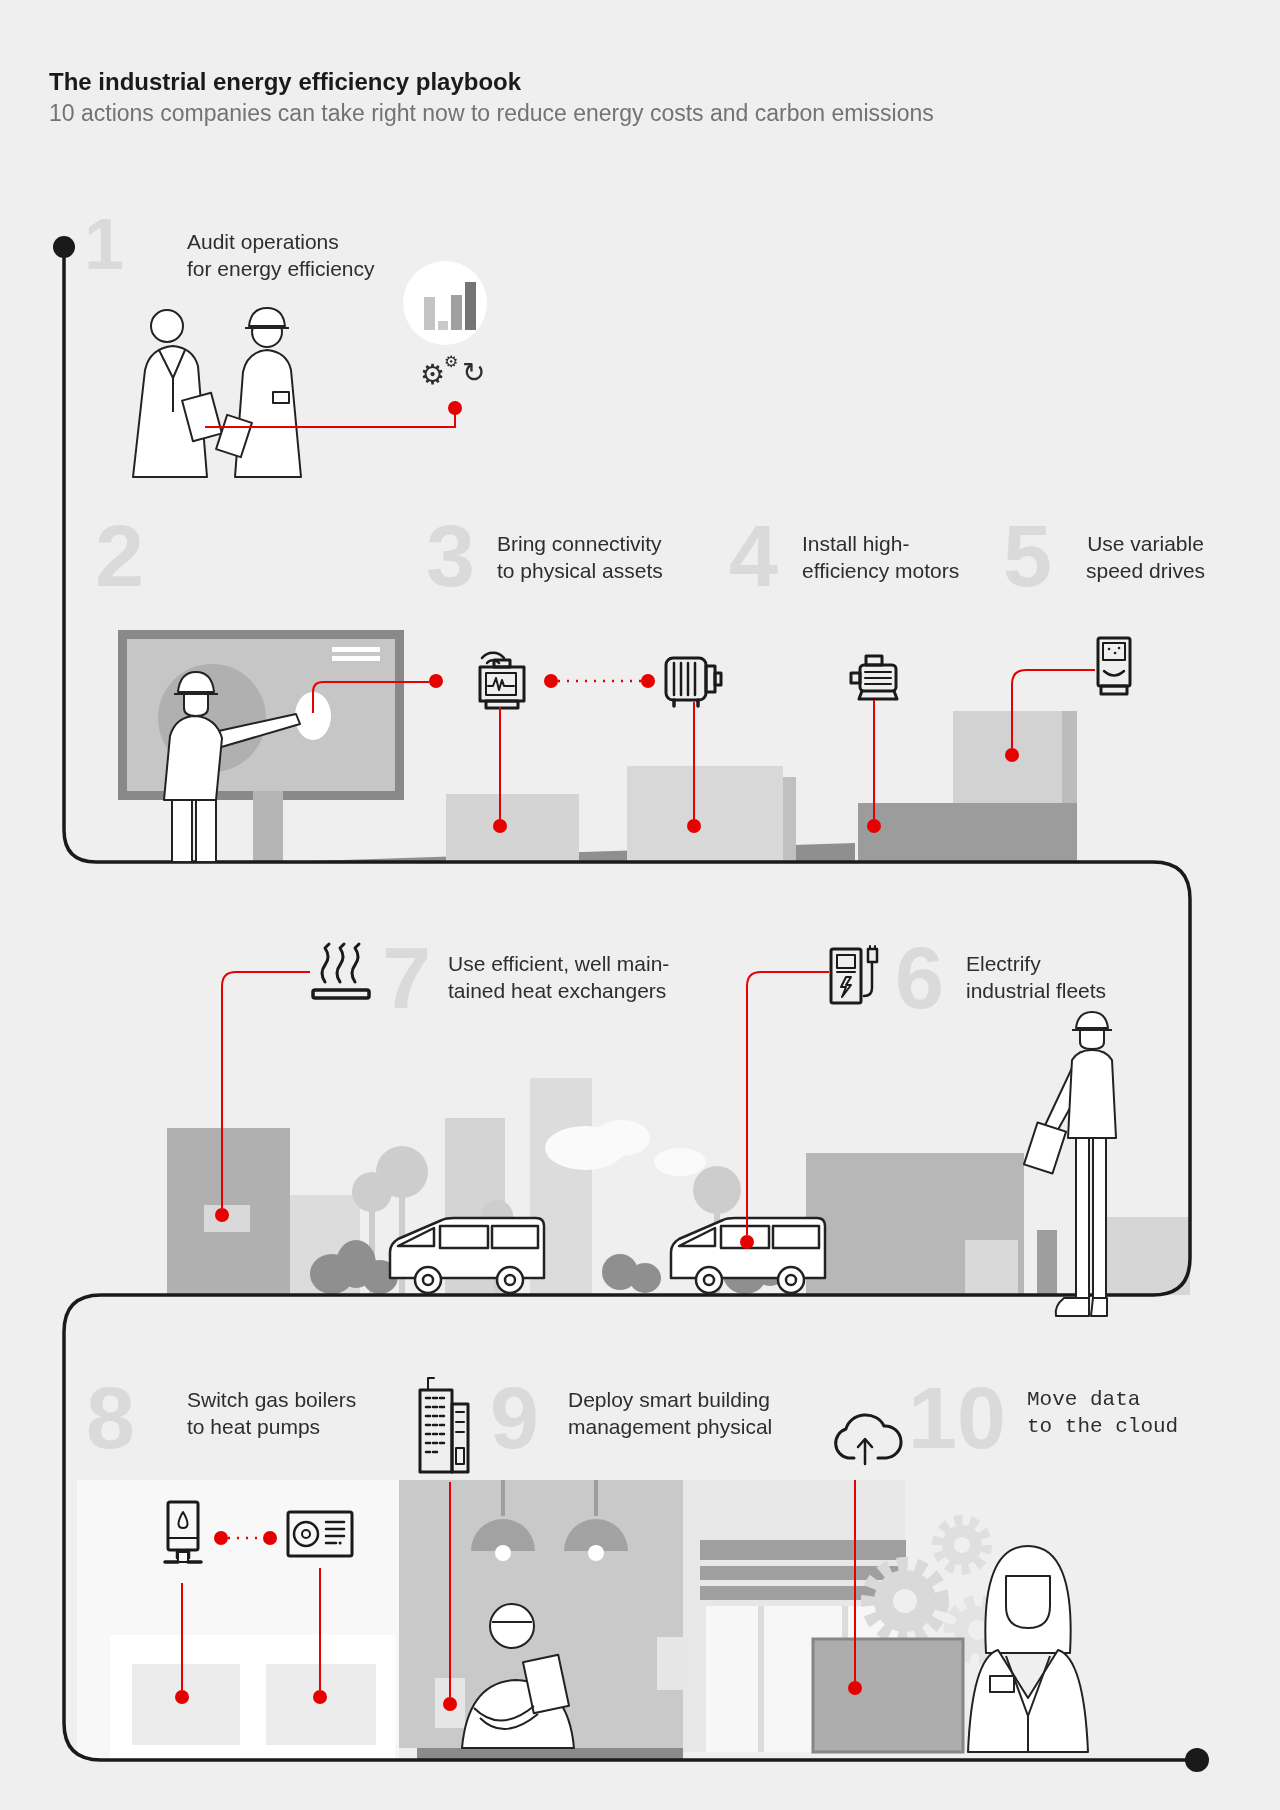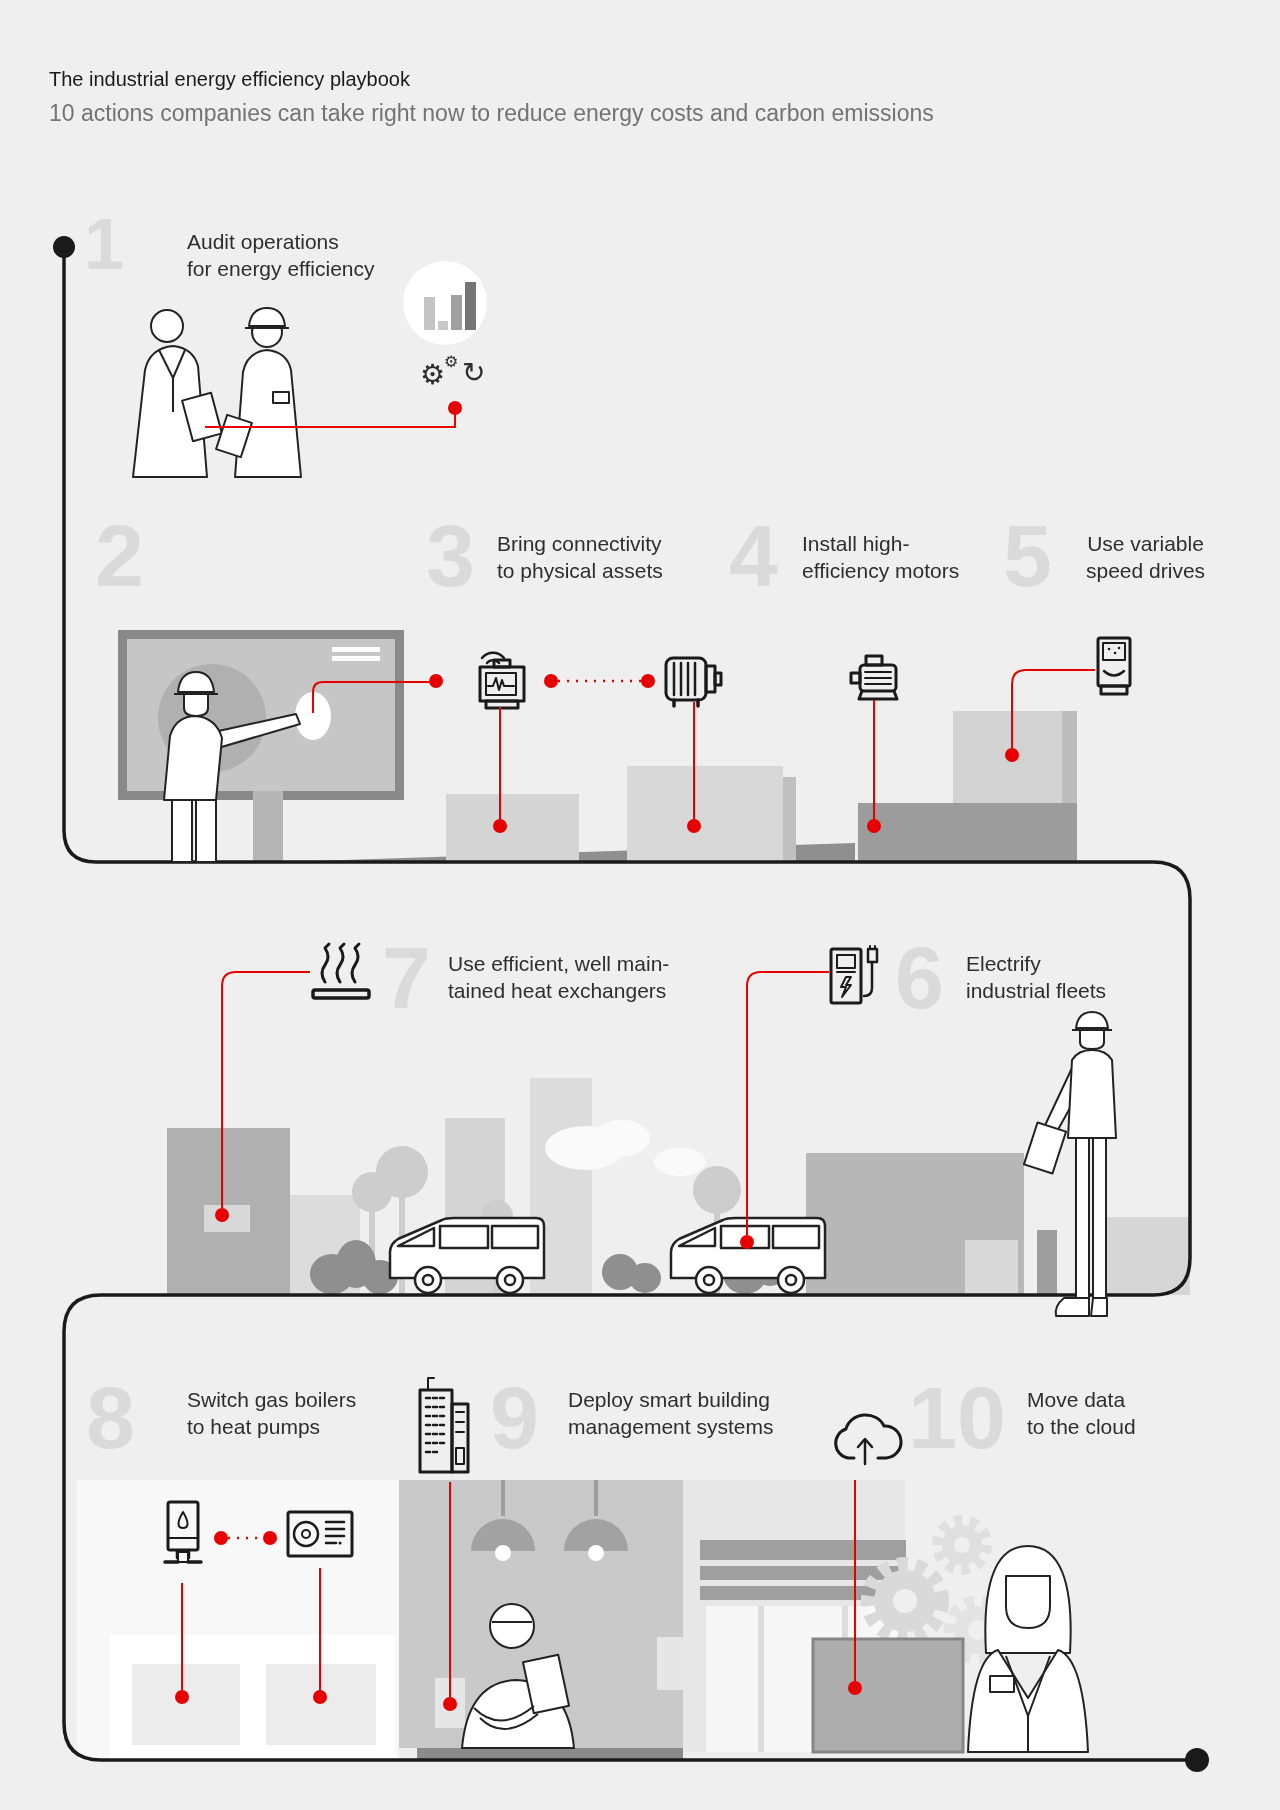--- a/index.html
+++ b/index.html
@@ -1,20 +1,20 @@
 <!DOCTYPE html>
 <html><head>
 <meta charset="utf-8">
 <style>
   html,body{margin:0;padding:0;background:#efefef;}
   #canvas{position:relative;width:1280px;height:1810px;background:#efefef;overflow:hidden;
           font-family:"Liberation Sans",sans-serif;}
   #scene{position:absolute;left:0;top:0;}
   .txt{position:absolute;color:#2e2e2e;}
-  #title{left:49px;top:68px;font-size:20px;font-weight:normal;color:#1a1a1a;}
+  #title{left:49px;top:68px;font-size:24px;font-weight:bold;color:#1a1a1a;}
   #subtitle{left:49px;top:100px;font-size:23px;color:#737373;}
   .num{position:absolute;font-size:88px;line-height:1;font-weight:bold;color:#dadada;}
   .num1{font-size:72px;}
   .lbl{position:absolute;font-size:21px;line-height:27px;color:#2e2e2e;}
   .lbl span{display:block;}
   .mini{position:absolute;color:#2e2e2e;}
 </style>
 </head>
 <body>
 
@@ -378,22 +378,22 @@
 
 <div class="num" style="left:86px;top:1374px;">8</div>
 <div class="lbl" style="left:163px;top:1386px;margin-left:24px;">
   <span>Switch gas boilers</span>
   <span>to heat pumps</span>
 </div>
 
 <div class="num" style="left:490px;top:1374px;">9</div>
 <div class="lbl" style="left:568px;top:1386px;">
   <span>Deploy smart building</span>
-  <span>management systems</span>
+  <span>management physical</span>
 </div>
 
 <div class="num" style="left:908px;top:1374px;">10</div>
-<div class="lbl" style="left:1027px;top:1386px;">
+<div class="lbl" style="left:1027px;top:1386px;font-family:Liberation Mono, monospace;">
   <span>Move data</span>
   <span>to the cloud</span>
 </div>
 
 </div>
 
 </body></html>

